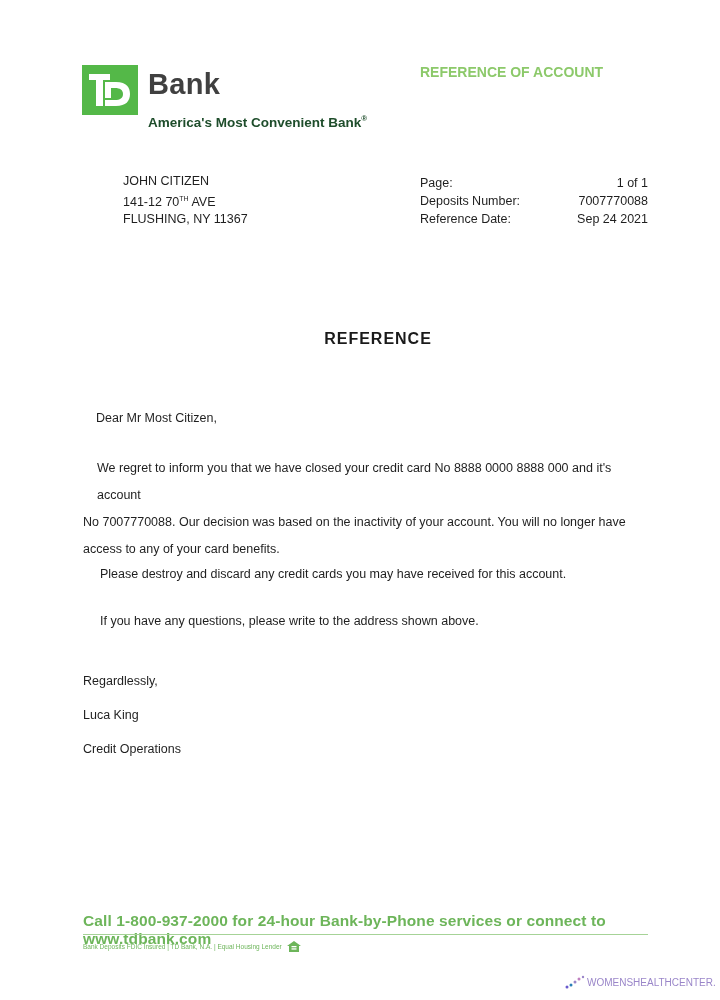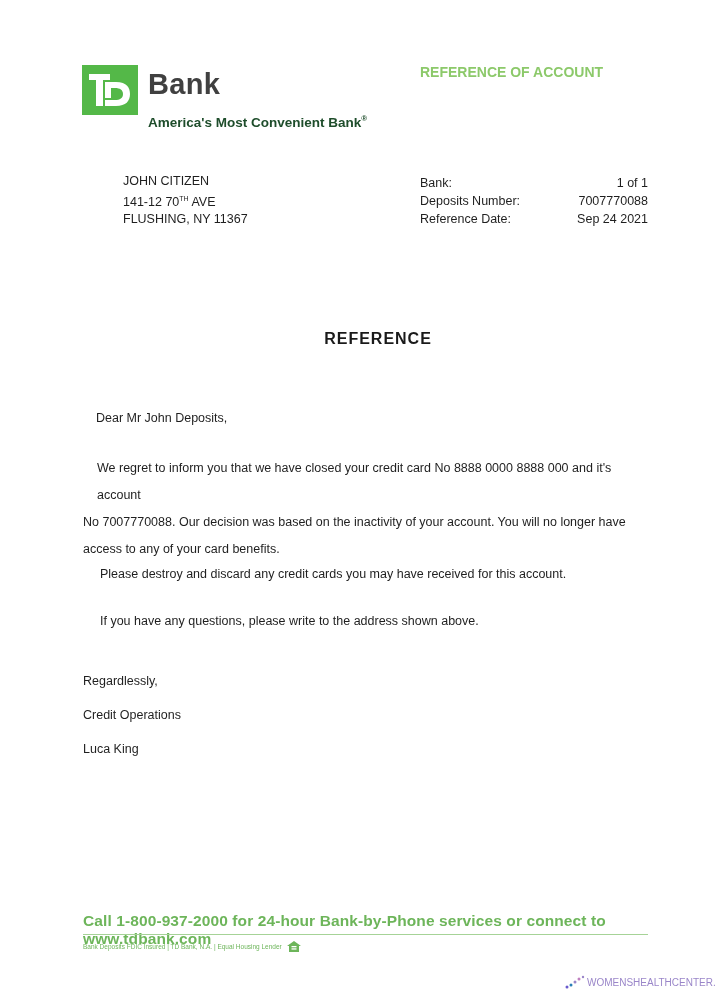--- a/index.html
+++ b/index.html
@@ -64,49 +64,49 @@
 <div class="abs doc-heading">REFERENCE OF ACCOUNT</div>
 
 <div class="abs address">
   <div>JOHN CITIZEN</div>
   <div><span>141-12 70</span><sup>TH</sup><span> AVE</span></div>
   <div>FLUSHING, NY 11367</div>
 </div>
 
 <div class="abs meta">
   <div class="meta-row">
-    <span>Bank:</span>
+    <span>Page:</span>
     <span>1 of 1</span>
   </div>
   <div class="meta-row">
     <span>Deposits Number:</span>
     <span>7007770088</span>
   </div>
   <div class="meta-row">
     <span>Reference Date:</span>
     <span>Sep 24 2021</span>
   </div>
 </div>
 
 <div class="abs title">REFERENCE</div>
 
-<div class="abs salutation">Dear Mr John Deposits,</div>
+<div class="abs salutation">Dear Mr Most Citizen,</div>
 
 <div class="abs para p1">
   <div class="indent">We regret to inform you that we have closed your credit card No 8888 0000 8888 000 and it's account</div>
   <div>No 7007770088. Our decision was based on the inactivity of your account. You will no longer have access to any of your card benefits.</div>
 </div>
 
 <div class="abs para p2">Please destroy and discard any credit cards you may have received for this account.</div>
 <div class="abs para p3">If you have any questions, please write to the address shown above.</div>
 
 <div class="abs closing">
   <div>Regardlessly,</div>
+  <div>Luca King</div>
   <div>Credit Operations</div>
-  <div>Luca King</div>
 </div>
 
 <div class="abs footer-call">Call 1-800-937-2000 for 24-hour Bank-by-Phone services or connect to www.tdbank.com</div>
 <div class="abs footer-rule"></div>
 <div class="abs footer-legal">
   <span>Bank Deposits FDIC Insured | TD Bank, N.A. | Equal Housing Lender</span>
   <svg width="14" height="11" viewBox="0 0 14 11">
     <path d="M7 0 L14 5 H12 V11 H2 V5 H0 Z" fill="#6db55a"></path>
     <rect x="4.5" y="5" width="5" height="1.3" fill="#fff"></rect>
     <rect x="4.5" y="7.3" width="5" height="1.3" fill="#fff"></rect>

